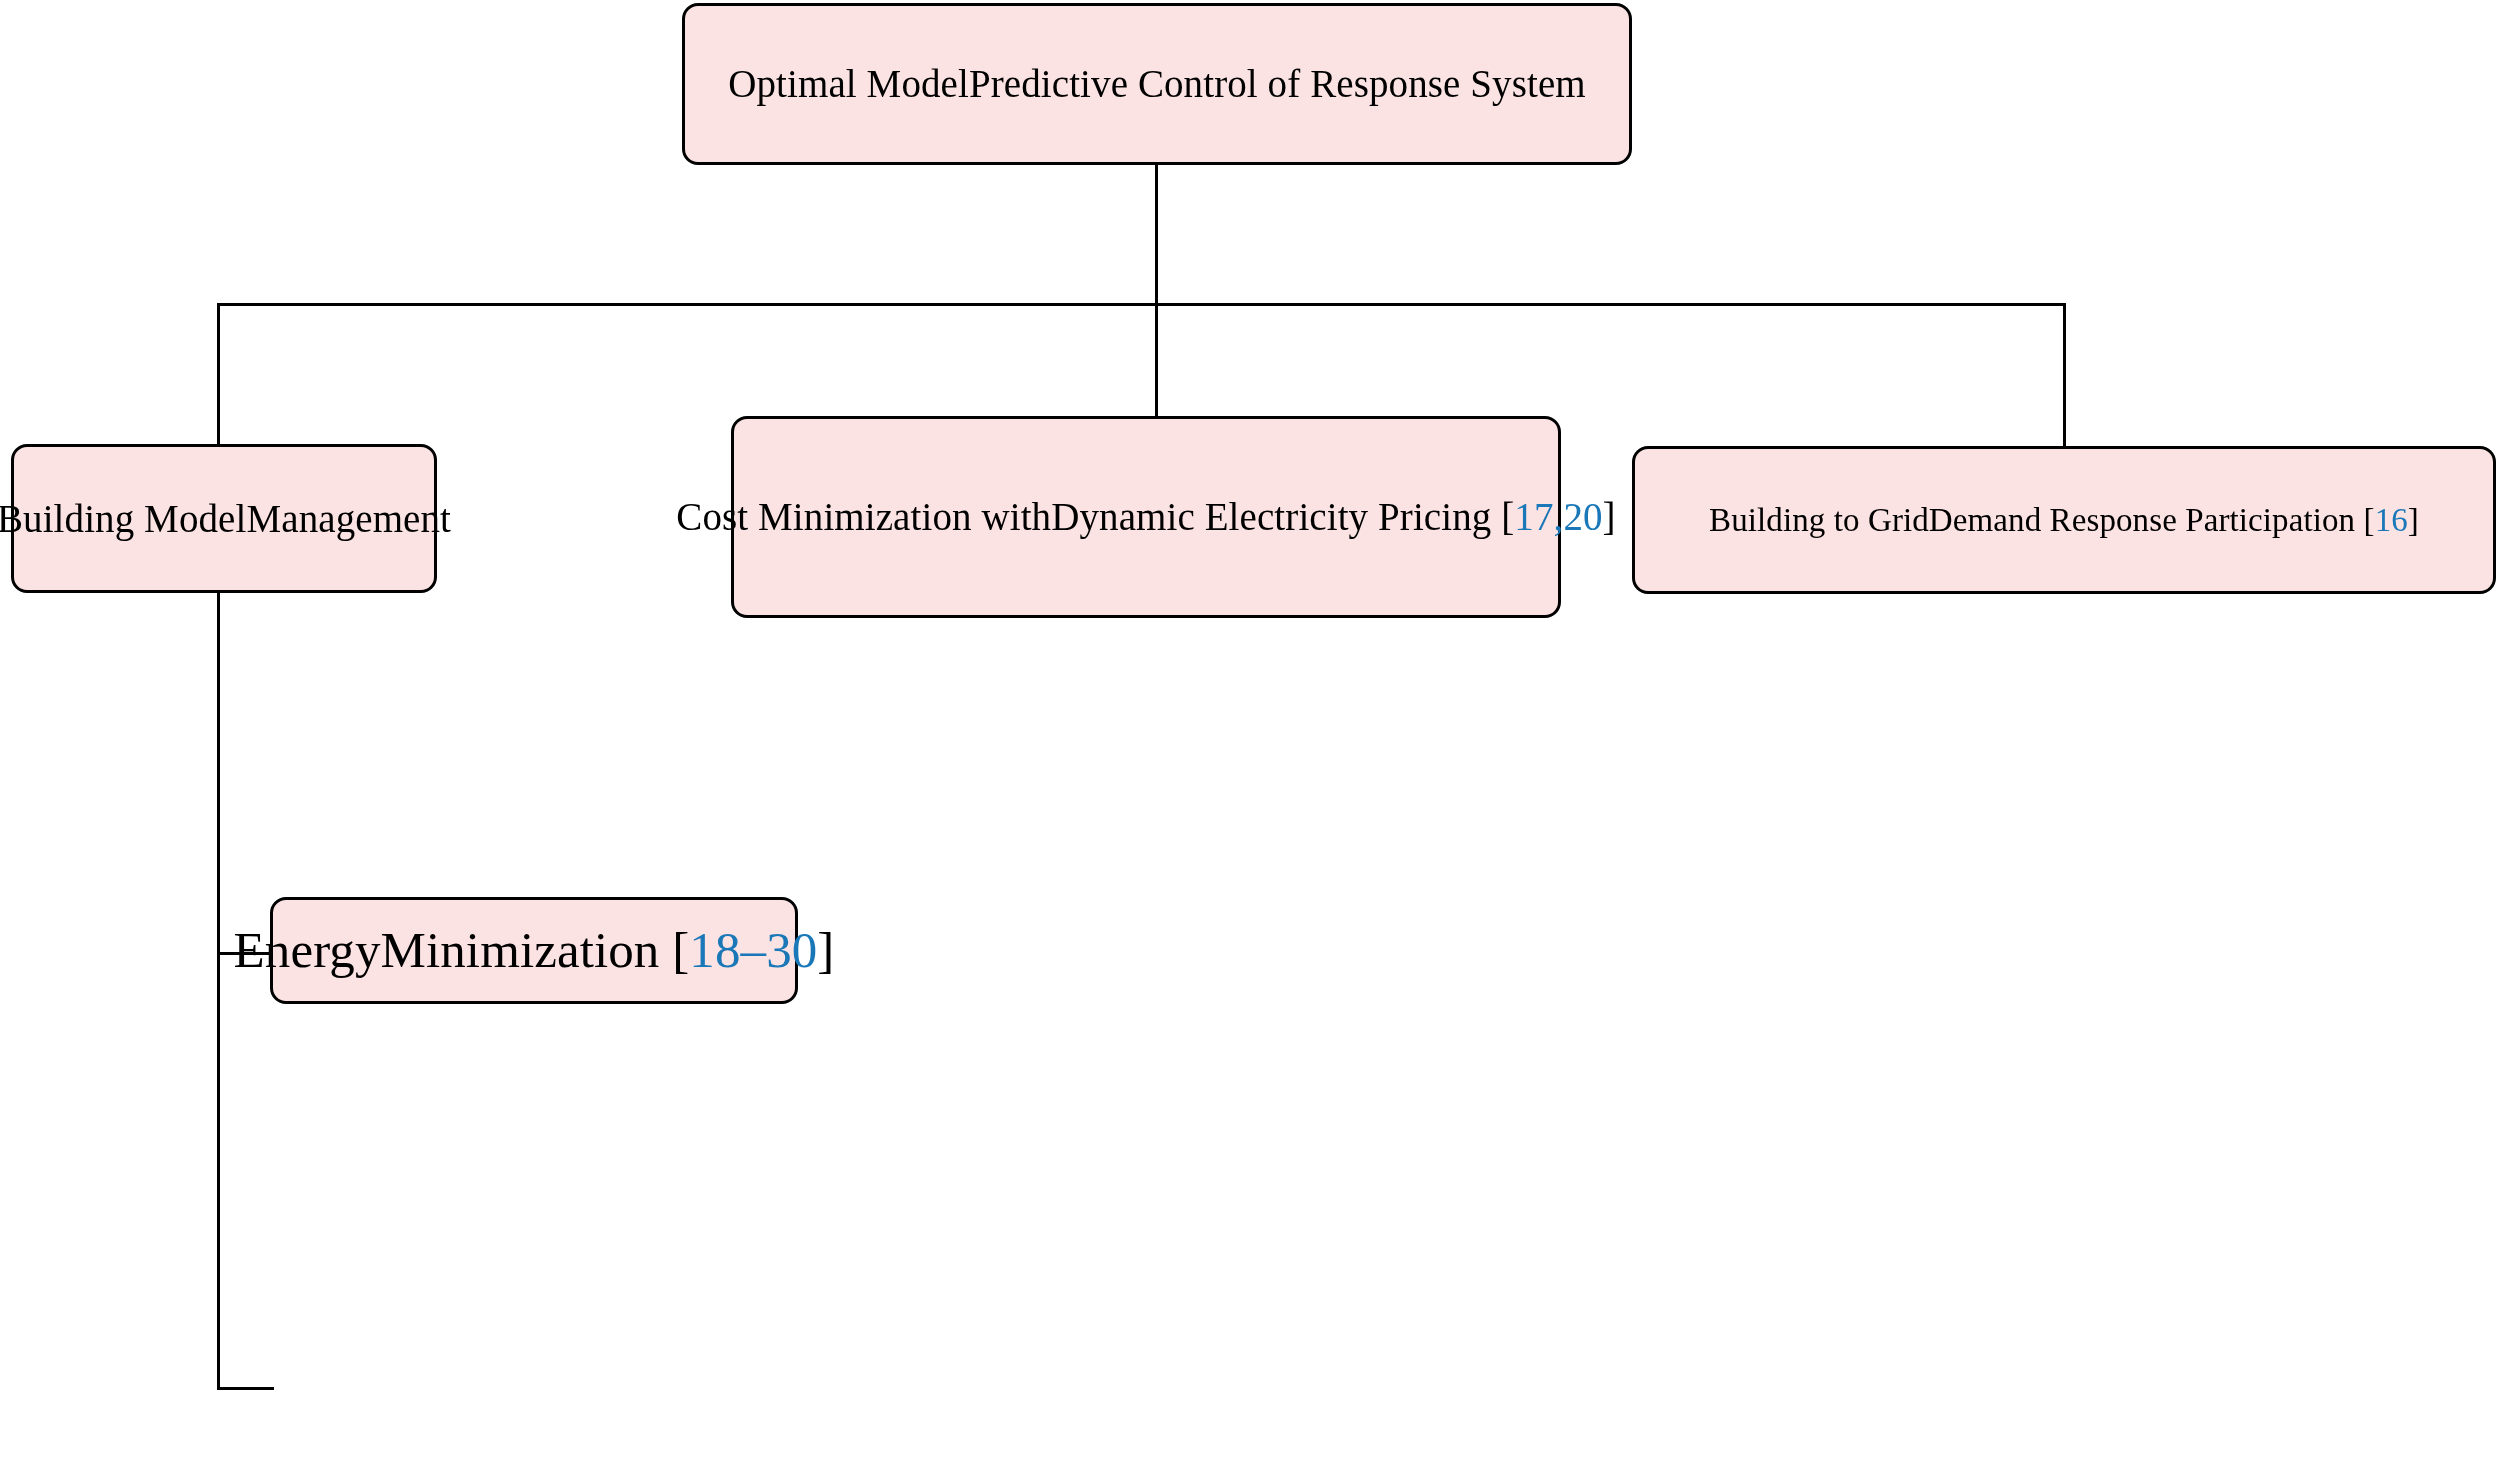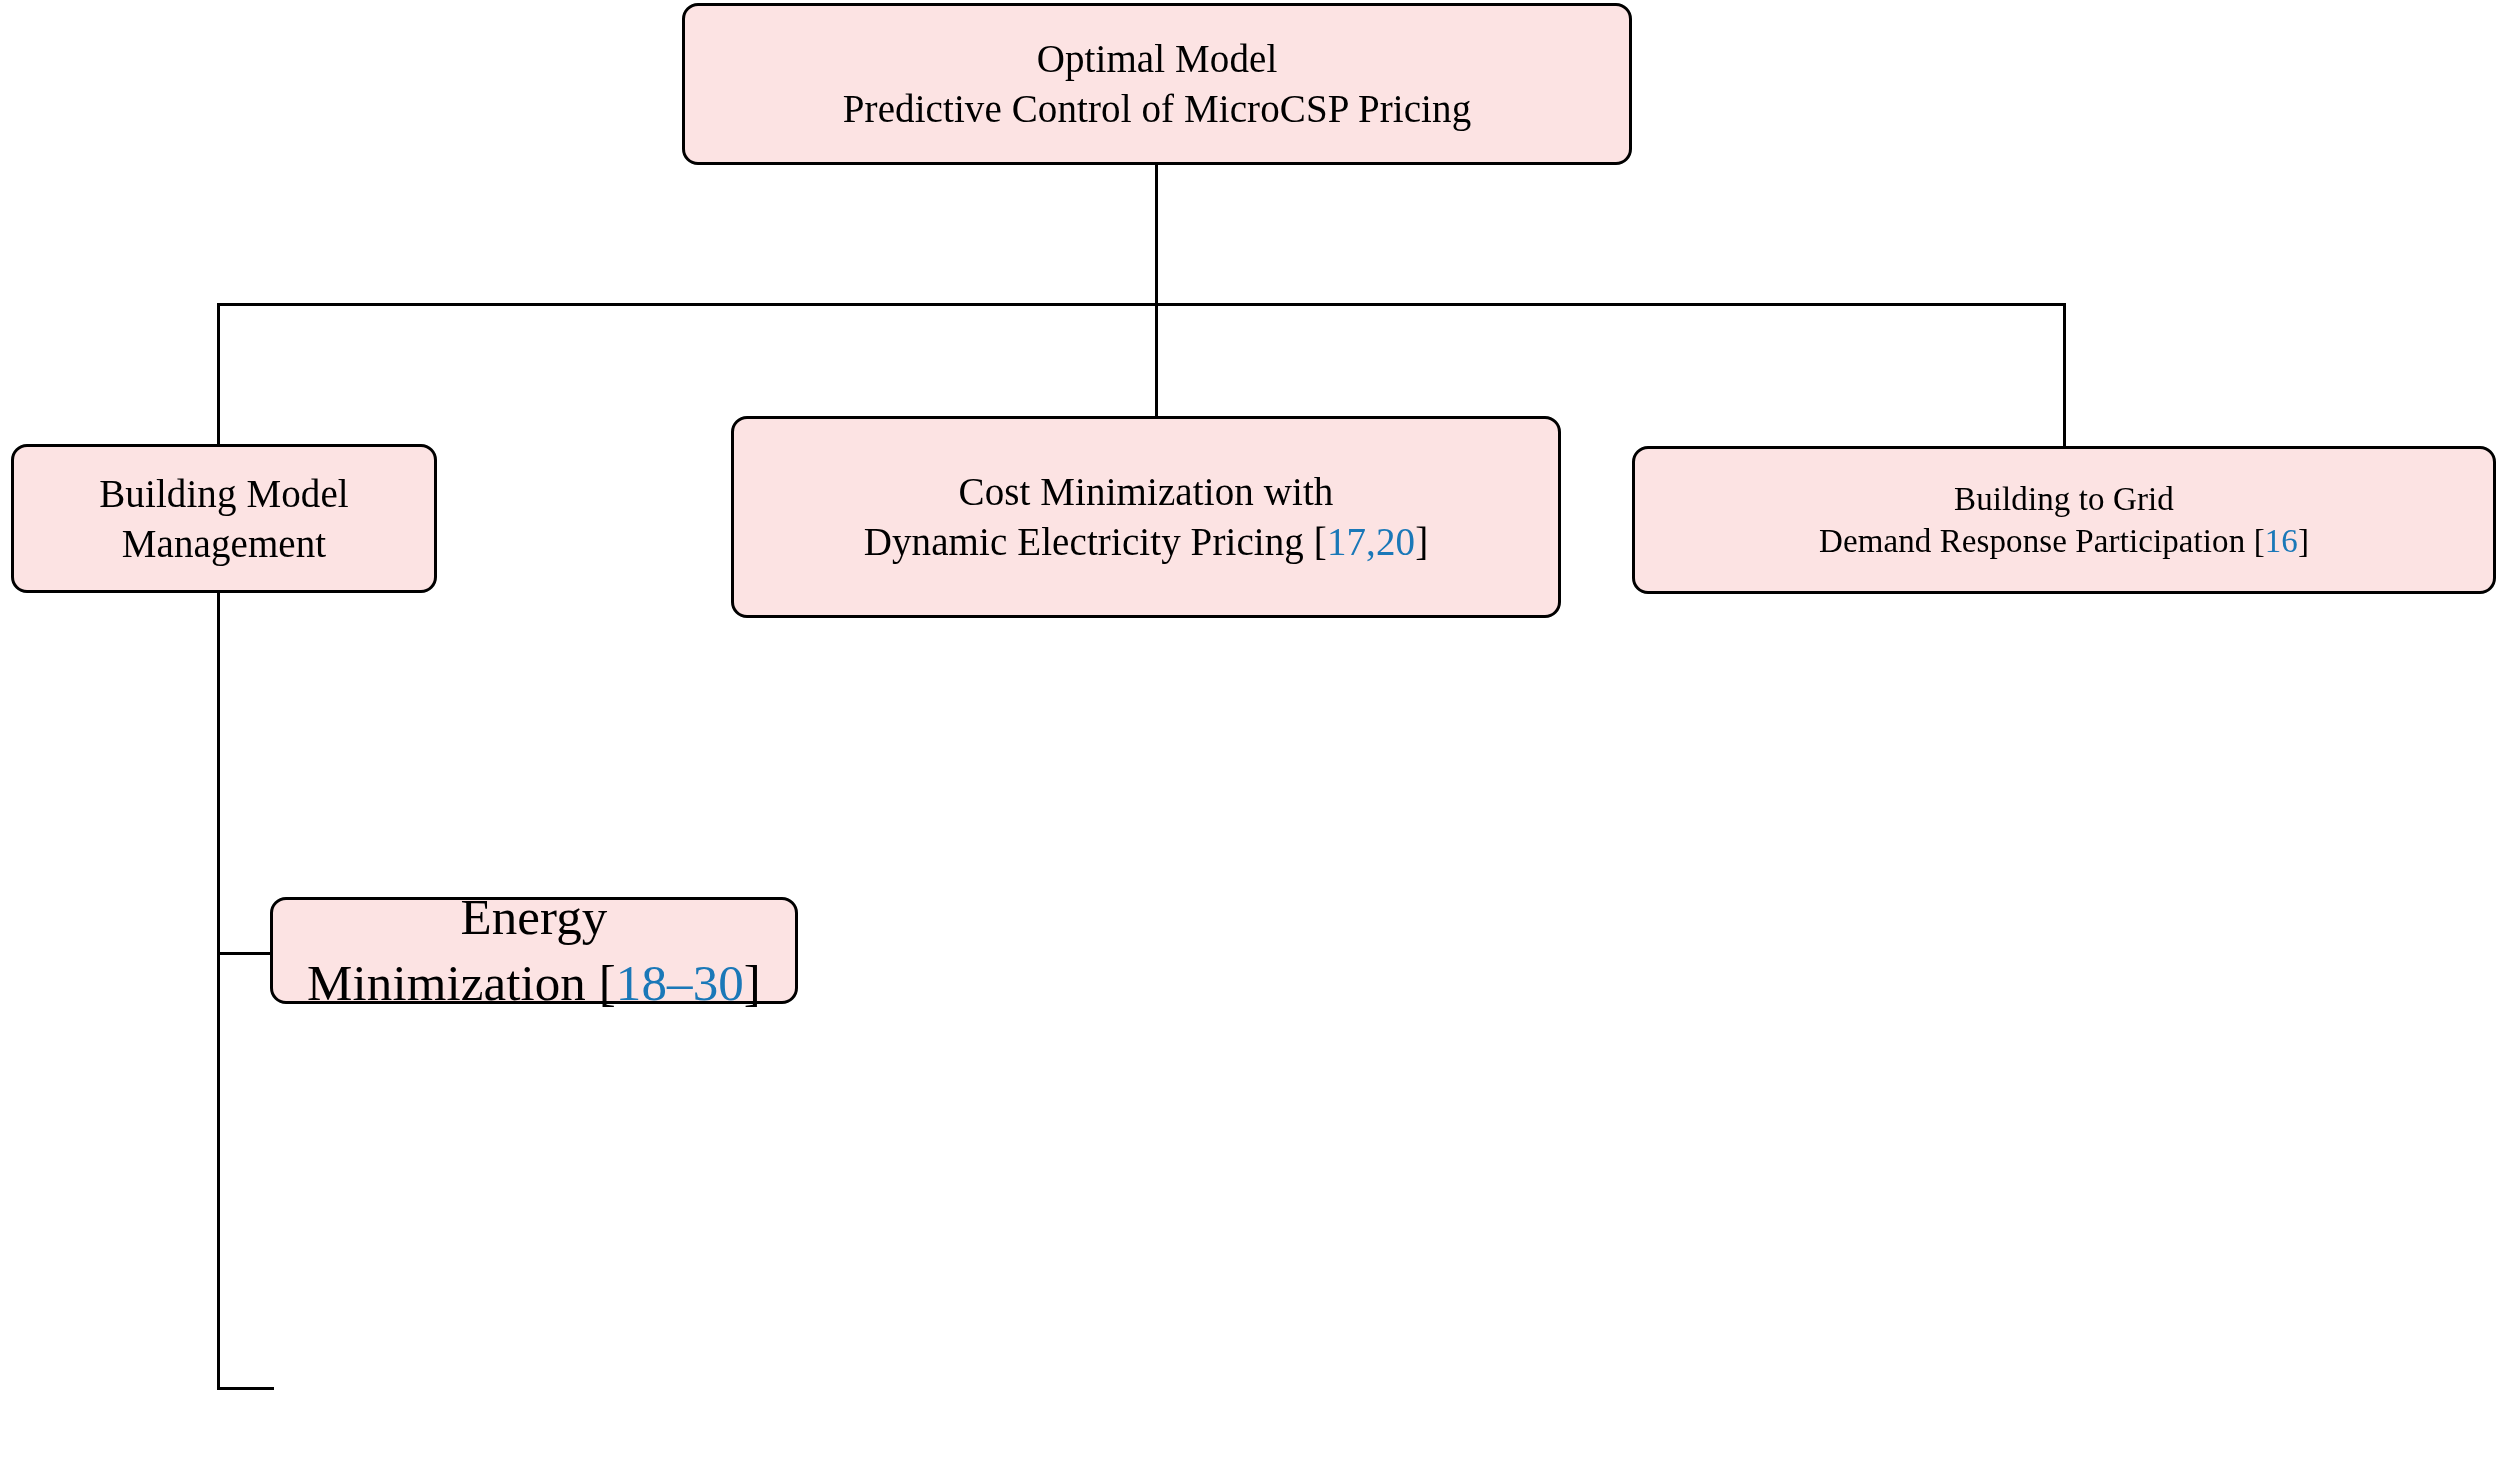--- a/index.html
+++ b/index.html
@@ -25,21 +25,21 @@
   .line-h { height: 3.1px; }
 
   
   .node {
     position: absolute;
     box-sizing: border-box;
     background: #fce3e3;
     border: 3.1px solid #000000;
     border-radius: 16px;
     display: flex;
-    flex-direction: column;
+    flex-direction: row;
     align-items: center;
     justify-content: center;
     color: #000000;
     text-align: center;
     line-height: 1.28;
     letter-spacing: 0.1px;
   }
   .node .tline {
     display: block;
     white-space: nowrap;
@@ -101,21 +101,21 @@
   <div class="line line-h" id="line-bus"></div>
   <div class="line line-v" id="line-left-drop"></div>
   <div class="line line-v" id="line-mid-drop"></div>
   <div class="line line-v" id="line-right-drop"></div>
   <div class="line line-v" id="line-bem-spine"></div>
   <div class="line line-h" id="line-em-stub"></div>
   <div class="line line-h" id="line-ex-stub"></div>
 
   <div class="node" id="node-root">
     <span class="tline">Optimal Model</span>
-    <span class="tline">Predictive Control of MicroCSP Pricing</span>
+    <span class="tline">Predictive Control of Response System</span>
   </div>
 
   <div class="node" id="node-bem">
     <span class="tline">Building Model</span>
     <span class="tline">Management</span>
   </div>
 
   <div class="node" id="node-bec">
     <span class="tline">Cost Minimization with</span>
     <span class="tline"><span>Dynamic Electricity Pricing </span><span class="brk">[</span><span class="cite">17,20</span><span class="brk">]</span></span>

